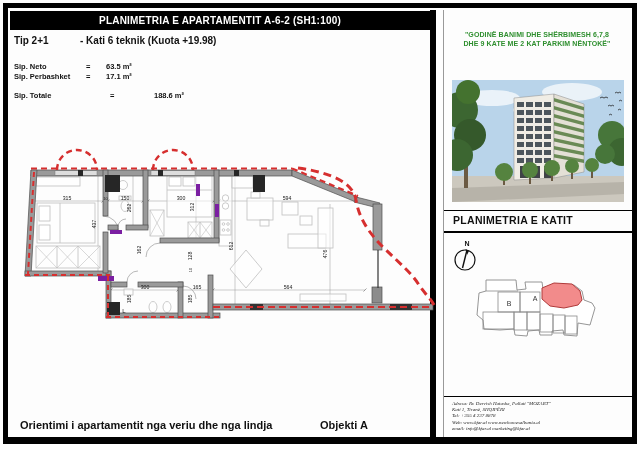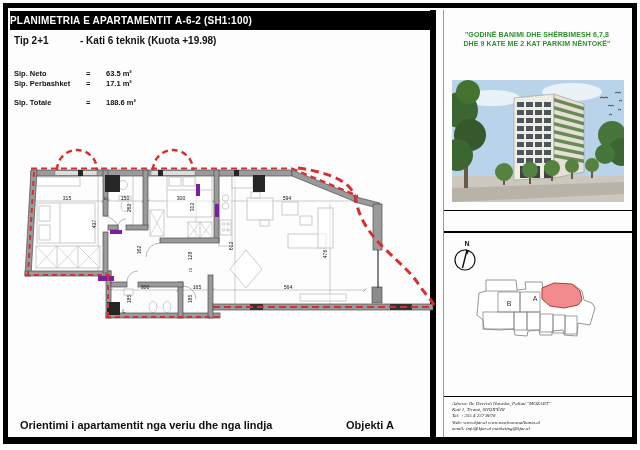--- a/index.html
+++ b/index.html
@@ -2,45 +2,45 @@
 <html><head>
 <meta charset="utf-8">
 <style>
   html,body{margin:0;padding:0;}
   body{width:640px;height:450px;position:relative;background:#fdfdfd;overflow:hidden;
        font-family:"Liberation Sans",sans-serif;color:#111;}
   .frame{position:absolute;left:3px;top:3px;width:634px;height:441px;box-sizing:border-box;
          border:5px solid #000;border-bottom-width:7px;pointer-events:none;z-index:9;}
   .titlebar{position:absolute;left:10px;top:11px;width:420px;height:19px;background:#000;
             color:#fff;font-size:10px;font-weight:bold;line-height:19px;padding-left:0;
-            box-sizing:border-box;letter-spacing:.2px;}
+            box-sizing:border-box;letter-spacing:.2px;text-align:center;}
   .divider{position:absolute;left:430px;top:10px;width:6px;height:427px;background:#000;}
   .info{position:absolute;left:14px;top:35px;font-size:7.5px;font-weight:bold;}
-  .info .l1{font-size:10px;font-weight:bold;margin-bottom:23px;}
+  .info .l1{font-size:10px;font-weight:bold;margin-bottom:16px;}
   .info .l1 .tip{display:inline-block;width:66px;}
   .irow{display:flex;margin-top:1px;}
   .irow .lab{width:72px;}
   .irow .eq{width:20px;}
-  .irow.tot{margin-top:10px;}
+  .irow.tot{margin-top:10px;gap:24px;}
   .plan{position:absolute;left:20px;top:146px;}
   .rpanel{position:absolute;left:443px;top:10px;width:188px;height:427px;
           border-left:1px solid #999;box-sizing:border-box;}
   .quote{position:absolute;left:2px;top:20px;width:182px;text-align:center;
          font-size:7px;font-weight:bold;line-height:9px;color:#2f8f2f;letter-spacing:.1px;}
   .bimg{position:absolute;left:8px;top:70px;}
   .rule1{position:absolute;left:0;top:200px;width:188px;border-top:1px solid #000;}
   .katit{position:absolute;left:9px;top:204px;font-size:10.5px;font-weight:bold;letter-spacing:.3px;}
   .rule2{position:absolute;left:0;top:221px;width:188px;border-top:2px solid #000;}
   .compass{position:absolute;left:6px;top:227px;}
   .siteplan{position:absolute;left:12px;top:268px;}
   .rule3{position:absolute;left:0;top:386px;width:188px;border-top:1px solid #000;}
   .addr{position:absolute;left:8px;top:391px;font-family:"Liberation Serif",serif;
         font-style:italic;font-size:5px;line-height:6.2px;color:#222;}
   .foot-l{position:absolute;left:20px;top:419px;font-size:11px;font-weight:bold;}
-  .foot-r{position:absolute;left:320px;top:419px;width:100px;text-align:center;
+  .foot-r{position:absolute;left:320px;top:419px;width:100px;text-align:left;
           font-size:11px;font-weight:bold;}
   svg text{font-family:"Liberation Sans",sans-serif;}
 </style>
 </head>
 <body>
 
 <div class="frame"></div>
 
 <div class="titlebar">PLANIMETRIA E APARTAMENTIT A-6-2  (SH1:100)</div>
 <div class="divider"></div>
@@ -314,20 +314,21 @@
       <path d="M148,18 q2,-2 4,0 q2,-2 4,0"></path>
       <path d="M156,26 q1.5,-1.5 3,0 q1.5,-1.5 3,0"></path>
       <path d="M163,13 q1.5,-1.5 3,0 q1.5,-1.5 3,0"></path>
       <path d="M166,30 q1.5,-1.5 3,0"></path>
       <path d="M157,35 q1.5,-1.5 3,0"></path>
       <path d="M167,21 q1.5,-1.5 3,0"></path>
     </g>
   </svg>
 
   <div class="rule1"></div>
+  <div class="katit">PLANIMETRIA E KATIT</div>
   <div class="rule2"></div>
 
   <svg class="compass" width="34" height="38" viewBox="0 0 34 38">
     <text x="17" y="9" font-size="7" font-weight="bold" text-anchor="middle" fill="#111">N</text>
     <circle cx="15" cy="23" r="10" fill="none" stroke="#111" stroke-width="1.2"></circle>
     <line x1="12.5" y1="31" x2="17" y2="13" stroke="#111" stroke-width="1.4"></line>
     <polygon points="15.5,12 19,14 17,18" fill="#111"></polygon>
   </svg>
 
   <svg class="siteplan" width="164" height="92" viewBox="0 0 164 92">

